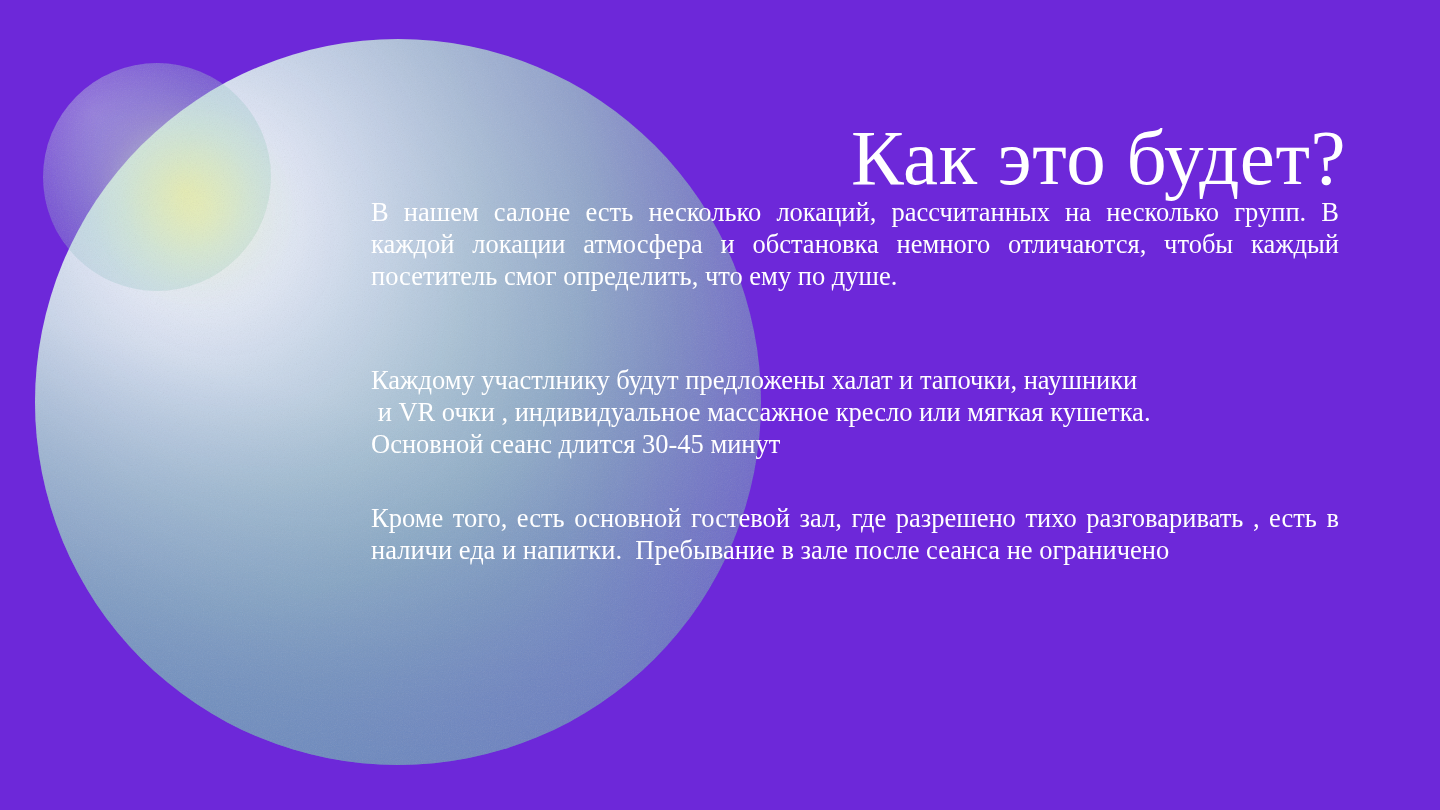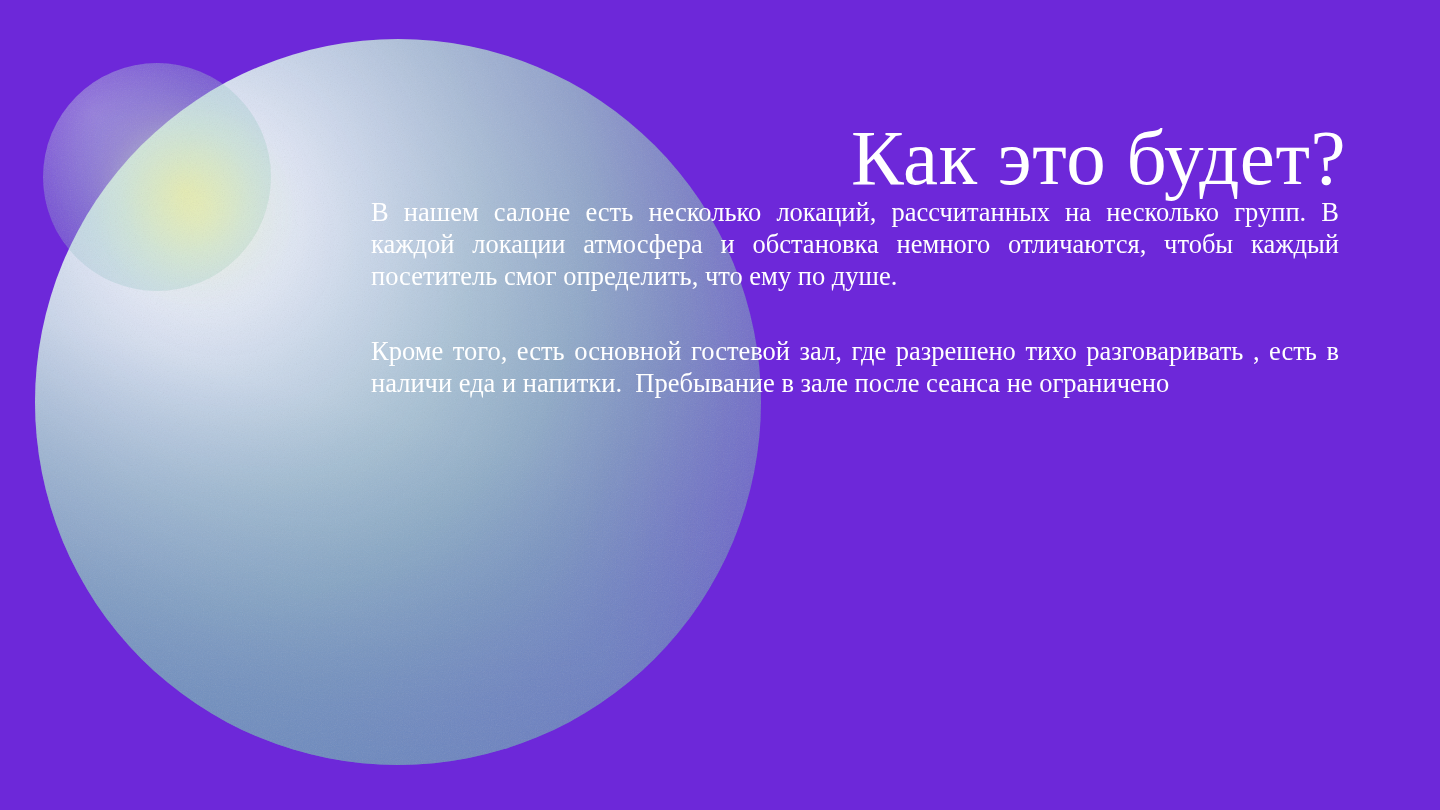--- a/index.html
+++ b/index.html
@@ -176,16 +176,19 @@
     </defs>
     <g clip-path="url(#blobClip)">
       <rect width="1440" height="810" filter="url(#noiseFilter)"></rect>
     </g>
   </svg>
 
   <h1 id="title">Как это будет?</h1>
 
   <div id="body-block">
     <p class="para" id="para-1">В нашем салоне есть несколько локаций, рассчитанных на несколько групп. В каждой локации атмосфера и обстановка немного отличаются, чтобы каждый посетитель смог определить, что ему по душе.</p>
+    <p class="para" id="para-2">Каждому участлнику будут предложены халат и тапочки, наушники
+ и VR очки , индивидуальное массажное кресло или мягкая кушетка.
+Основной сеанс длится 30-45 минут</p>
     <p class="para" id="para-3">Кроме того, есть основной гостевой зал, где разрешено тихо разговаривать , есть в наличи еда и напитки.  Пребывание в зале после сеанса не ограничено</p>
   </div>
 
 </div>
 
 </body></html>

